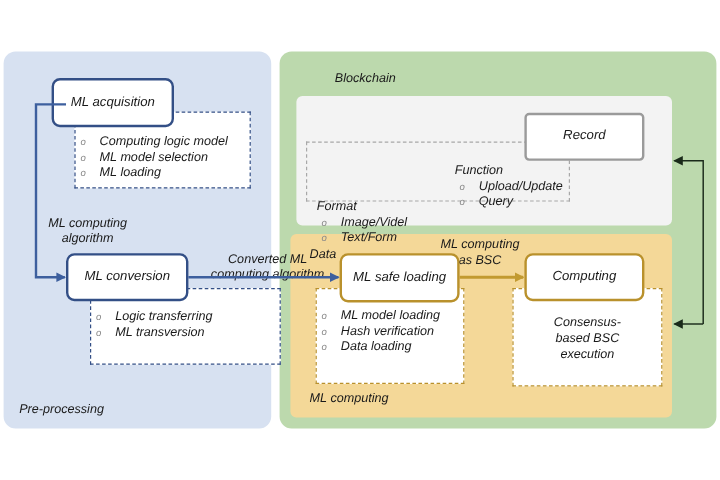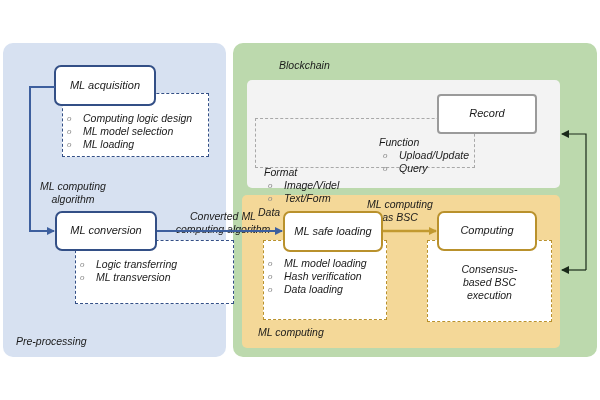--- a/index.html
+++ b/index.html
@@ -34,26 +34,26 @@
 <div class="abs panel-data"></div>
 <div class="abs panel-ml"></div>
 
 <div class="abs label" style="left:16px; top:335px;">Pre-processing</div>
 <div class="abs label" style="left:279px; top:59px;">Blockchain</div>
 <div class="abs label" style="left:258px; top:170px;margin-top:36px;">Data</div>
 <div class="abs label" style="left:258px; top:326px;">ML computing</div>
 
 <div class="abs dash dash-blue" style="left:62px; top:93px; width:147px; height:64px;">
   <ul class="bul" style="margin-top:18px;">
-    <li>Computing logic design</li>
+    <li>Computing logic model</li>
     <li>ML model selection</li>
     <li>ML loading</li>
   </ul>
 </div>
-<div class="abs box box-blue" style="left:54px; top:65px; width:102px; height:41px;">
+<div class="abs box box-blue" style="left:43px; top:65px; width:102px; height:41px;">
   <span>ML acquisition</span>
 </div>
 
 <div class="abs dash dash-blue" style="left:75px; top:240px; width:159px; height:64px;">
   <ul class="bul" style="margin-top:17px;">
     <li>Logic transferring</li>
     <li>ML transversion</li>
   </ul>
 </div>
 <div class="abs box box-blue" style="left:55px; top:211px; width:102px; height:40px;text-align:center;">

